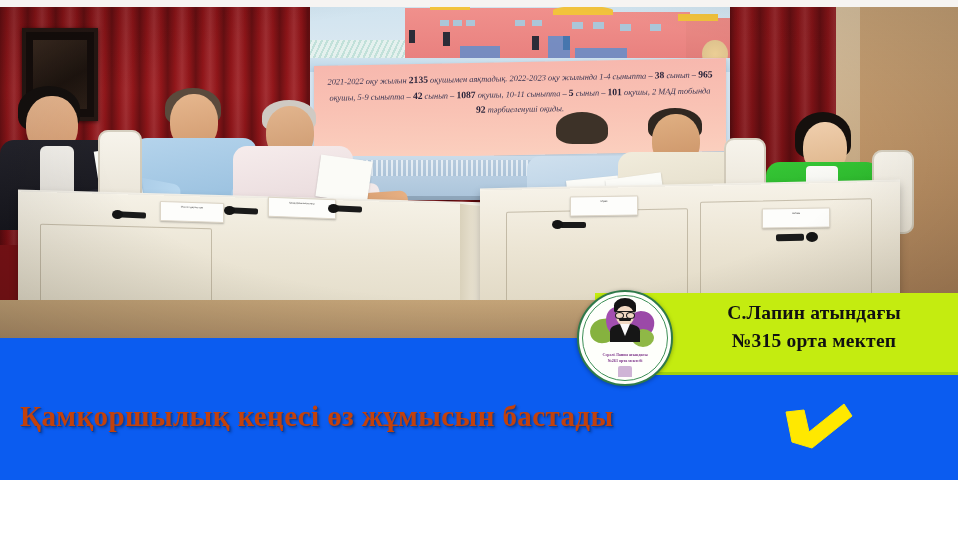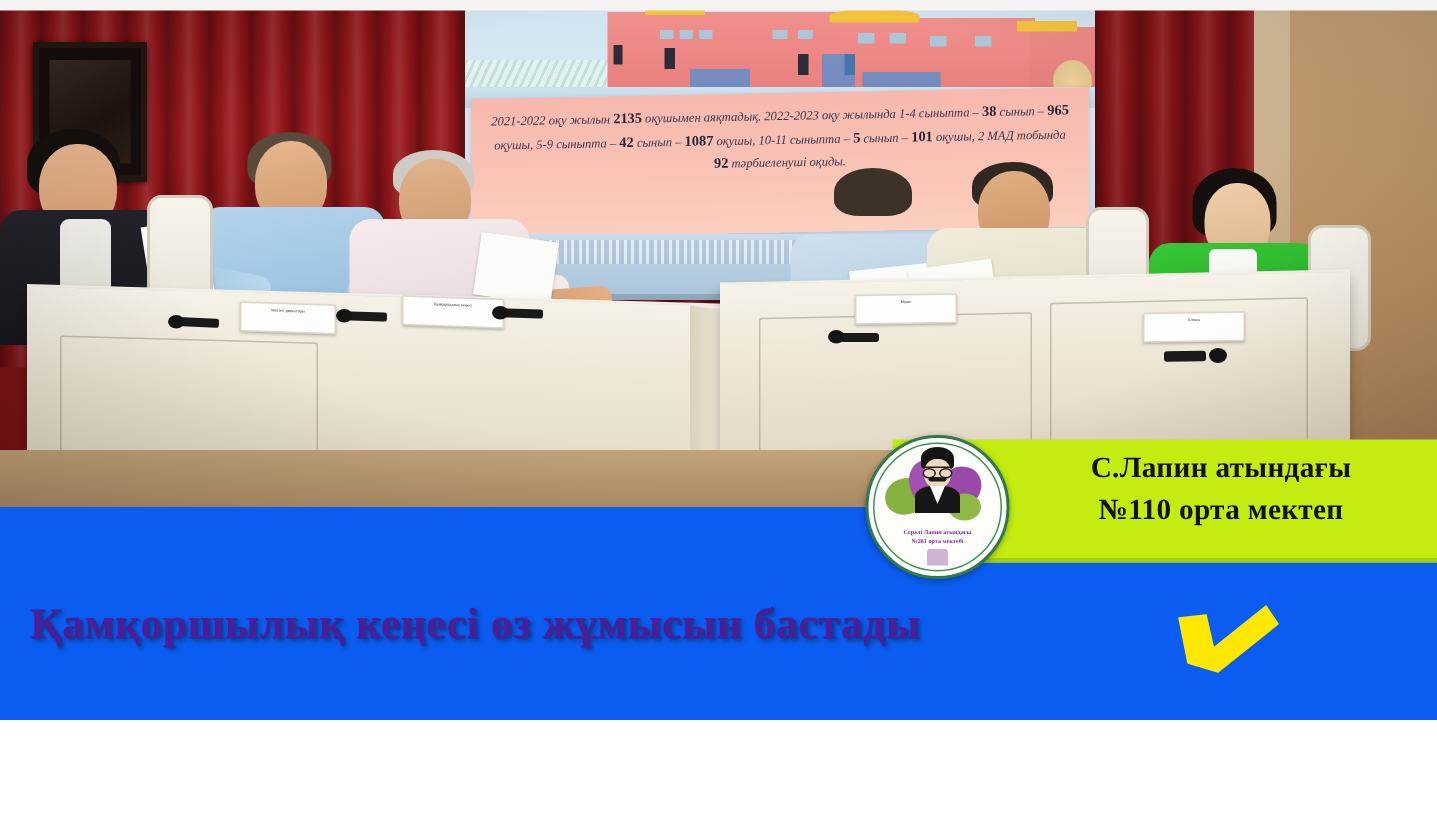--- a/index.html
+++ b/index.html
@@ -144,21 +144,21 @@
     clip-path:polygon(50% 100%,0 0,100% 0);}
   .logo .lt{position:absolute;left:7px;right:7px;font-size:4.1px;line-height:1.22;text-align:center;
     color:#7a2f86;font-weight:bold;font-family:"Liberation Serif",serif;}
   .logo .lt1{top:60px;} .logo .lt2{top:66px;}
   .logo .emb{position:absolute;left:50%;margin-left:-7px;top:74px;width:14px;height:11px;
     background:#c7a7cf;border-radius:2px 2px 0 0;opacity:.85;}
 
   .blueband{position:absolute;left:0;top:338px;width:958px;height:160px;background:#0b5cf0;z-index:20;}
   .blueband .dark{position:absolute;left:0;bottom:0;width:100%;height:5px;background:#0a4bbd;}
   .headline{position:absolute;left:20px;top:400px;width:770px;z-index:26;
-    font-family:"Liberation Serif",serif;font-weight:bold;color:#4c1d95;font-size:29px;
+    font-family:"Liberation Serif",serif;font-weight:bold;color:#c2410c;font-size:29px;
     letter-spacing:.4px;white-space:nowrap;
     text-shadow:1px 1px 0 #0a3fa0, 2px 2px 3px rgba(0,0,0,.35);}
   .check{position:absolute;left:782px;top:402px;width:72px;height:48px;z-index:27;}
 
   .limeband{position:absolute;left:0;top:500px;width:958px;height:45px;background:#c4ec10;z-index:20;}
   .limeband .hl{position:absolute;left:0;top:0;width:100%;height:4px;background:#d8f24a;}
   .botwhite{position:absolute;left:0;top:545px;width:958px;height:9px;background:#fffdf8;z-index:21;}
 
   .vig{position:absolute;left:0;top:0;width:958px;height:340px;z-index:12;pointer-events:none;
     background:radial-gradient(ellipse at 50% 45%, rgba(0,0,0,0) 55%, rgba(0,0,0,.18) 100%);}
@@ -344,21 +344,21 @@
     <div style="position:absolute;left:0;top:300px;width:958px;height:40px;
          background:linear-gradient(180deg,#c4a478,#b2916a);"></div>
     <div class="vig"></div>
   </div>
 
   <div class="greenband">
       <div class="edge"></div>
     </div>
   <div class="schoolname">
     <div>С.Лапин атындағы</div>
-    <div>№110 орта мектеп</div>
+    <div>№315 орта мектеп</div>
   </div>
 
   <div class="logo">
     <div class="ring"></div>
     <div class="map">
       <div class="m1"></div>
         <div class="m2"></div>
         <div class="m3"></div>
         <div class="m4"></div>
     </div>

